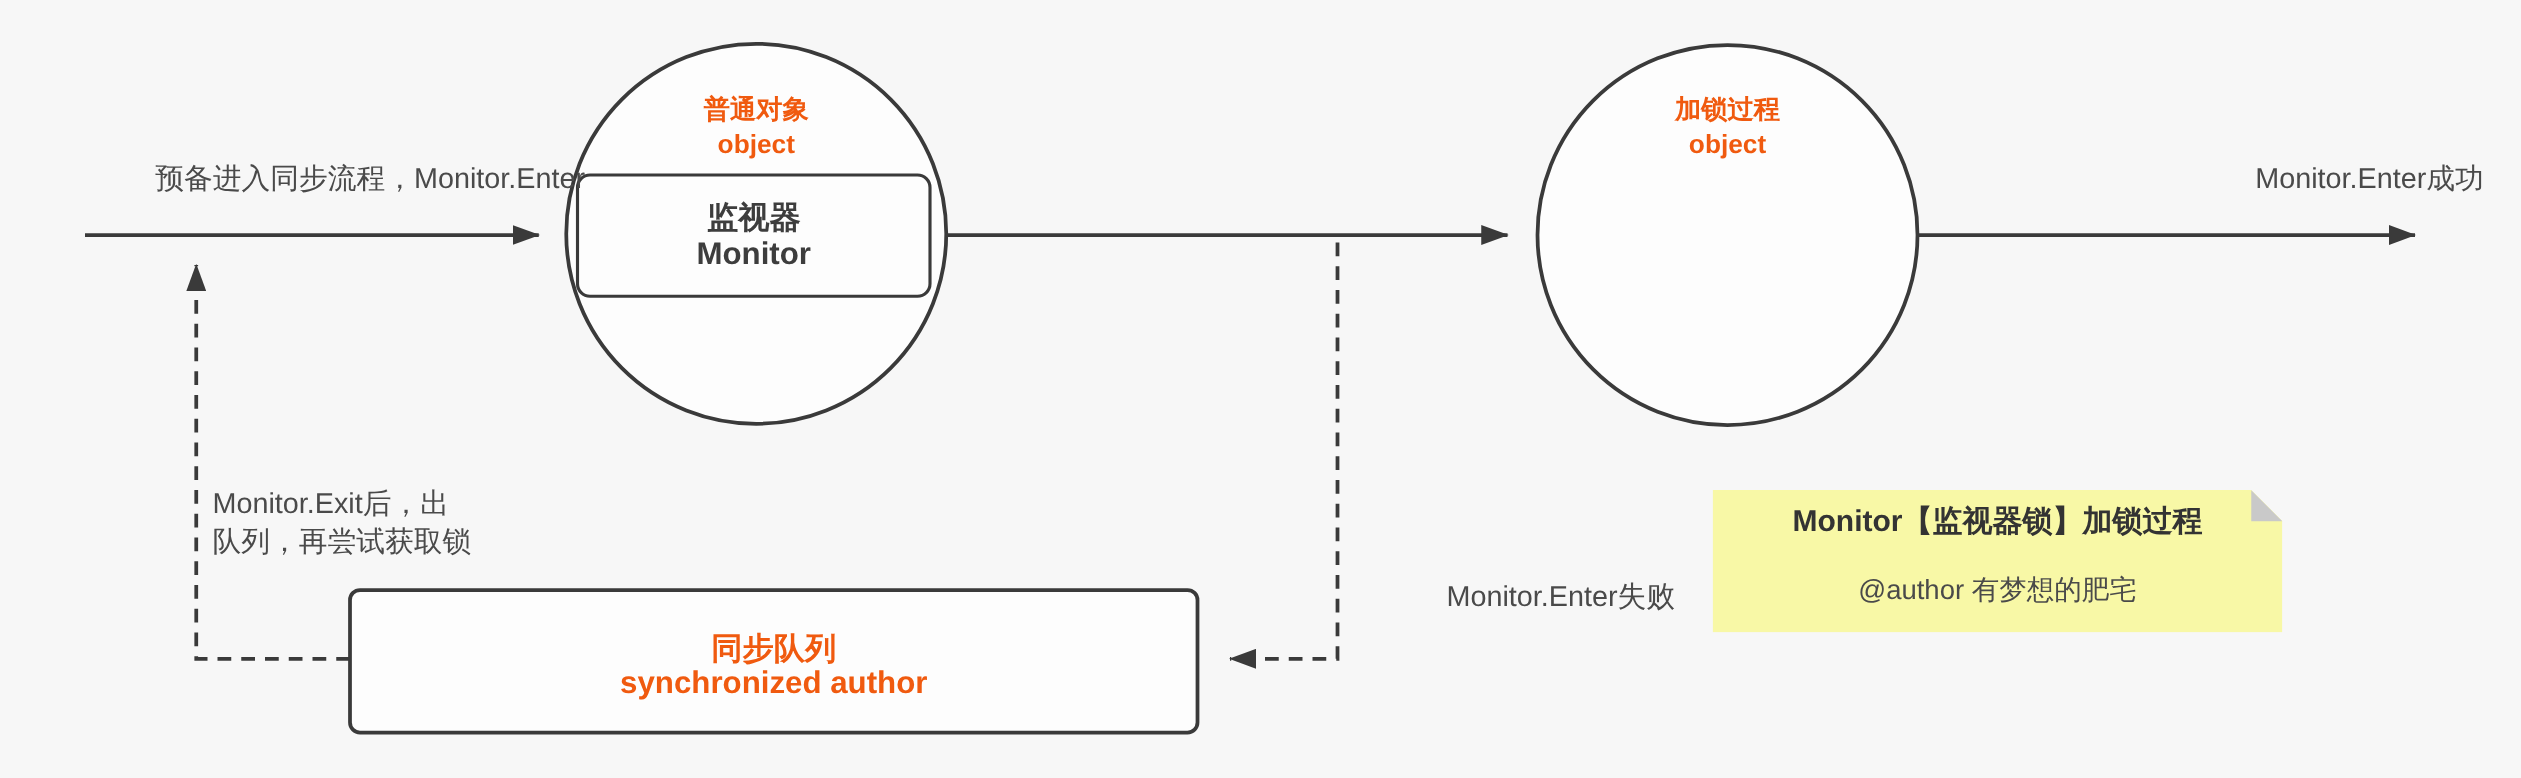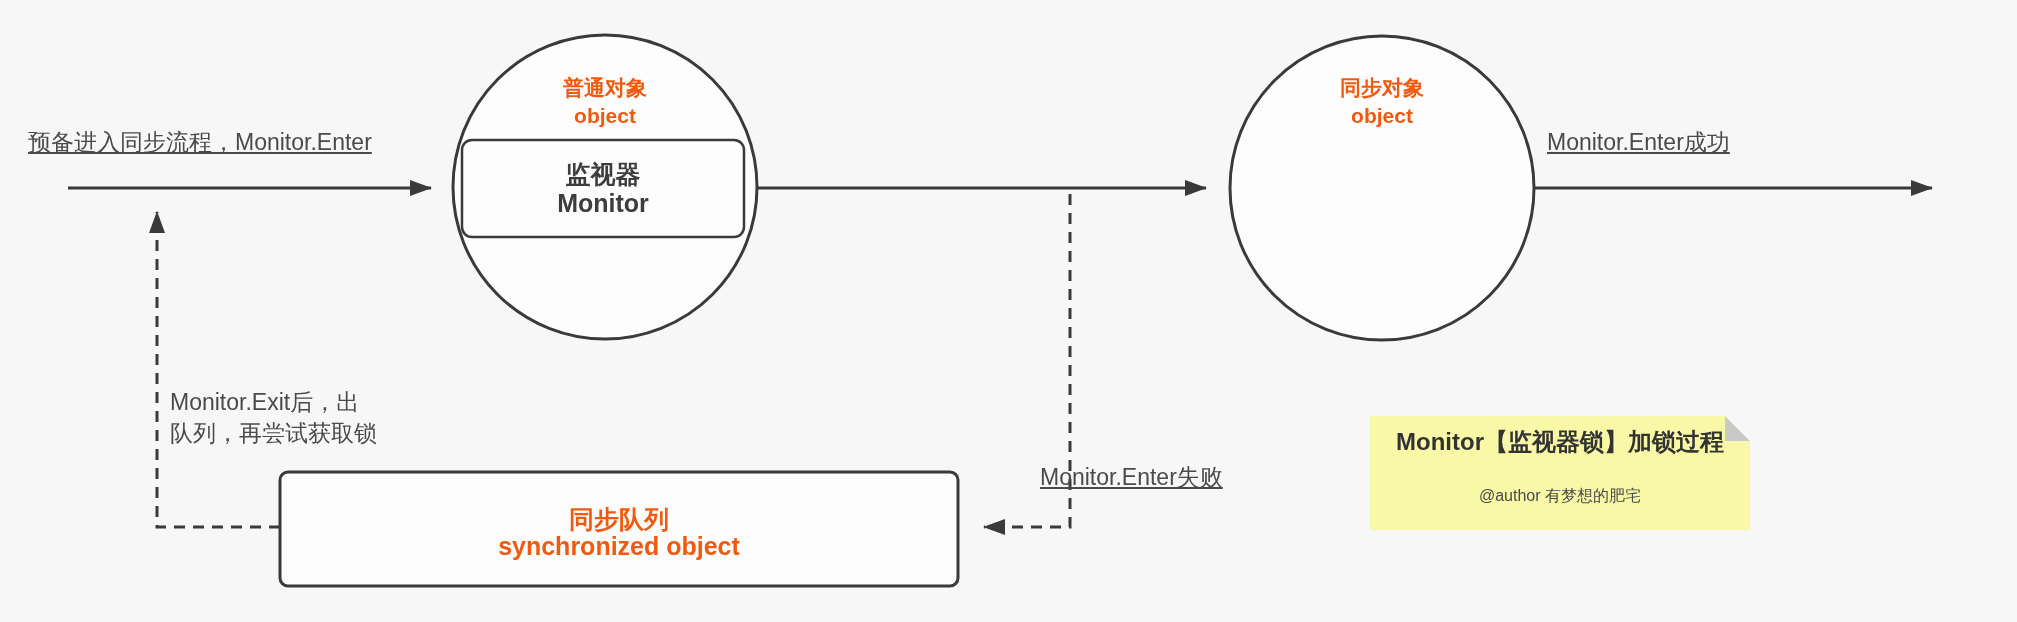--- a/index.html
+++ b/index.html
@@ -5,32 +5,32 @@
   :root{
     --bg:#f7f7f7; --stroke:#3a3a3a; --fill:#fdfdfd; --text:#4a4a4a;
     --text-dark:#3d3d3d; --accent:#f05a0f; --note-bg:#f8f8a6; --note-fold:#c9c9c9;
   }
   *{margin:0;padding:0;box-sizing:border-box;}
   html,body{background:var(--bg);}
   body{font-family:"Liberation Sans","DejaVu Sans",sans-serif;}
   .canvas{position:relative;width:2017px;height:622px;background:var(--bg);overflow:hidden;}
   .canvas svg{position:absolute;left:0;top:0;}
   .lbl{position:absolute;color:var(--text);font-size:23px;line-height:29px;white-space:nowrap;}
-  .lbl.center{text-align:left;text-decoration:underline;}
+  .lbl.center{text-align:right;}
   .node-title{position:absolute;color:var(--accent);font-weight:bold;font-size:21px;line-height:28px;text-align:center;}
   .box-text{position:absolute;display:flex;flex-direction:column;align-items:center;justify-content:center;text-align:right;font-weight:bold;}
   .monitor-text{color:var(--text-dark);font-size:25px;line-height:29px;}
   .queue-text{color:var(--accent);font-size:25px;line-height:27px;}
-  .note{position:absolute;left:1370px;top:392px;width:380px;height:114px;background:var(--note-bg);
+  .note{position:absolute;left:1370px;top:392px;width:456px;height:114px;background:var(--note-bg);
         clip-path:polygon(0 0, calc(100% - 25px) 0, 100% 25px, 100% 100%, 0 100%);
-        display:flex;flex-direction:column;align-items:center;margin-top:24px;}
+        display:flex;flex-direction:column;align-items:center;}
   .note-fold{position:absolute;top:0;right:0;width:0;height:0;
         border-right:25px solid transparent;border-bottom:25px solid var(--note-fold);}
   .note-title{margin-top:12px;font-weight:bold;font-size:24px;line-height:28px;color:#333;white-space:nowrap;}
-  .note-author{margin-top:27px;font-size:16px;line-height:26px;color:var(--text);white-space:nowrap;}
+  .note-author{margin-top:27px;font-size:22px;line-height:26px;color:var(--text);white-space:nowrap;}
 </style>
 </head>
 <body>
 
 <div class="canvas">
 
   <svg width="2017" height="622" viewBox="0 0 2017 622">
     <defs>
       <marker id="arrow" viewBox="0 0 22 16" refX="21" refY="8" markerWidth="22" markerHeight="16" markerUnits="userSpaceOnUse" orient="auto">
         <path d="M0,0 L22,8 L0,16 Z" fill="#3a3a3a"></path>
@@ -57,32 +57,32 @@
     <div>Monitor.Exit后，出</div>
     <div>队列，再尝试获取锁</div>
   </div>
   <div class="lbl center" style="left:1040px;top:463px;width:300px;">Monitor.Enter失败</div>
 
   <div class="node-title" style="left:455px;top:74px;width:300px;">
     <div>普通对象</div>
     <div>object</div>
   </div>
   <div class="node-title" style="left:1232px;top:74px;width:300px;">
-    <div>同步对象</div>
+    <div>加锁过程</div>
     <div>object</div>
   </div>
 
   <div class="box-text monitor-text" style="left:462px;top:140px;width:282px;height:97px;">
     <div>监视器</div>
     <div>Monitor</div>
   </div>
 
   <div class="box-text queue-text" style="left:280px;top:476px;width:678px;height:114px;">
     <div>同步队列</div>
-    <div>synchronized object</div>
+    <div>synchronized author</div>
   </div>
 
   <div class="note">
     <div class="note-fold"></div>
     <div class="note-title">Monitor【监视器锁】加锁过程</div>
     <div class="note-author">@author 有梦想的肥宅</div>
   </div>
 
 </div>
 

